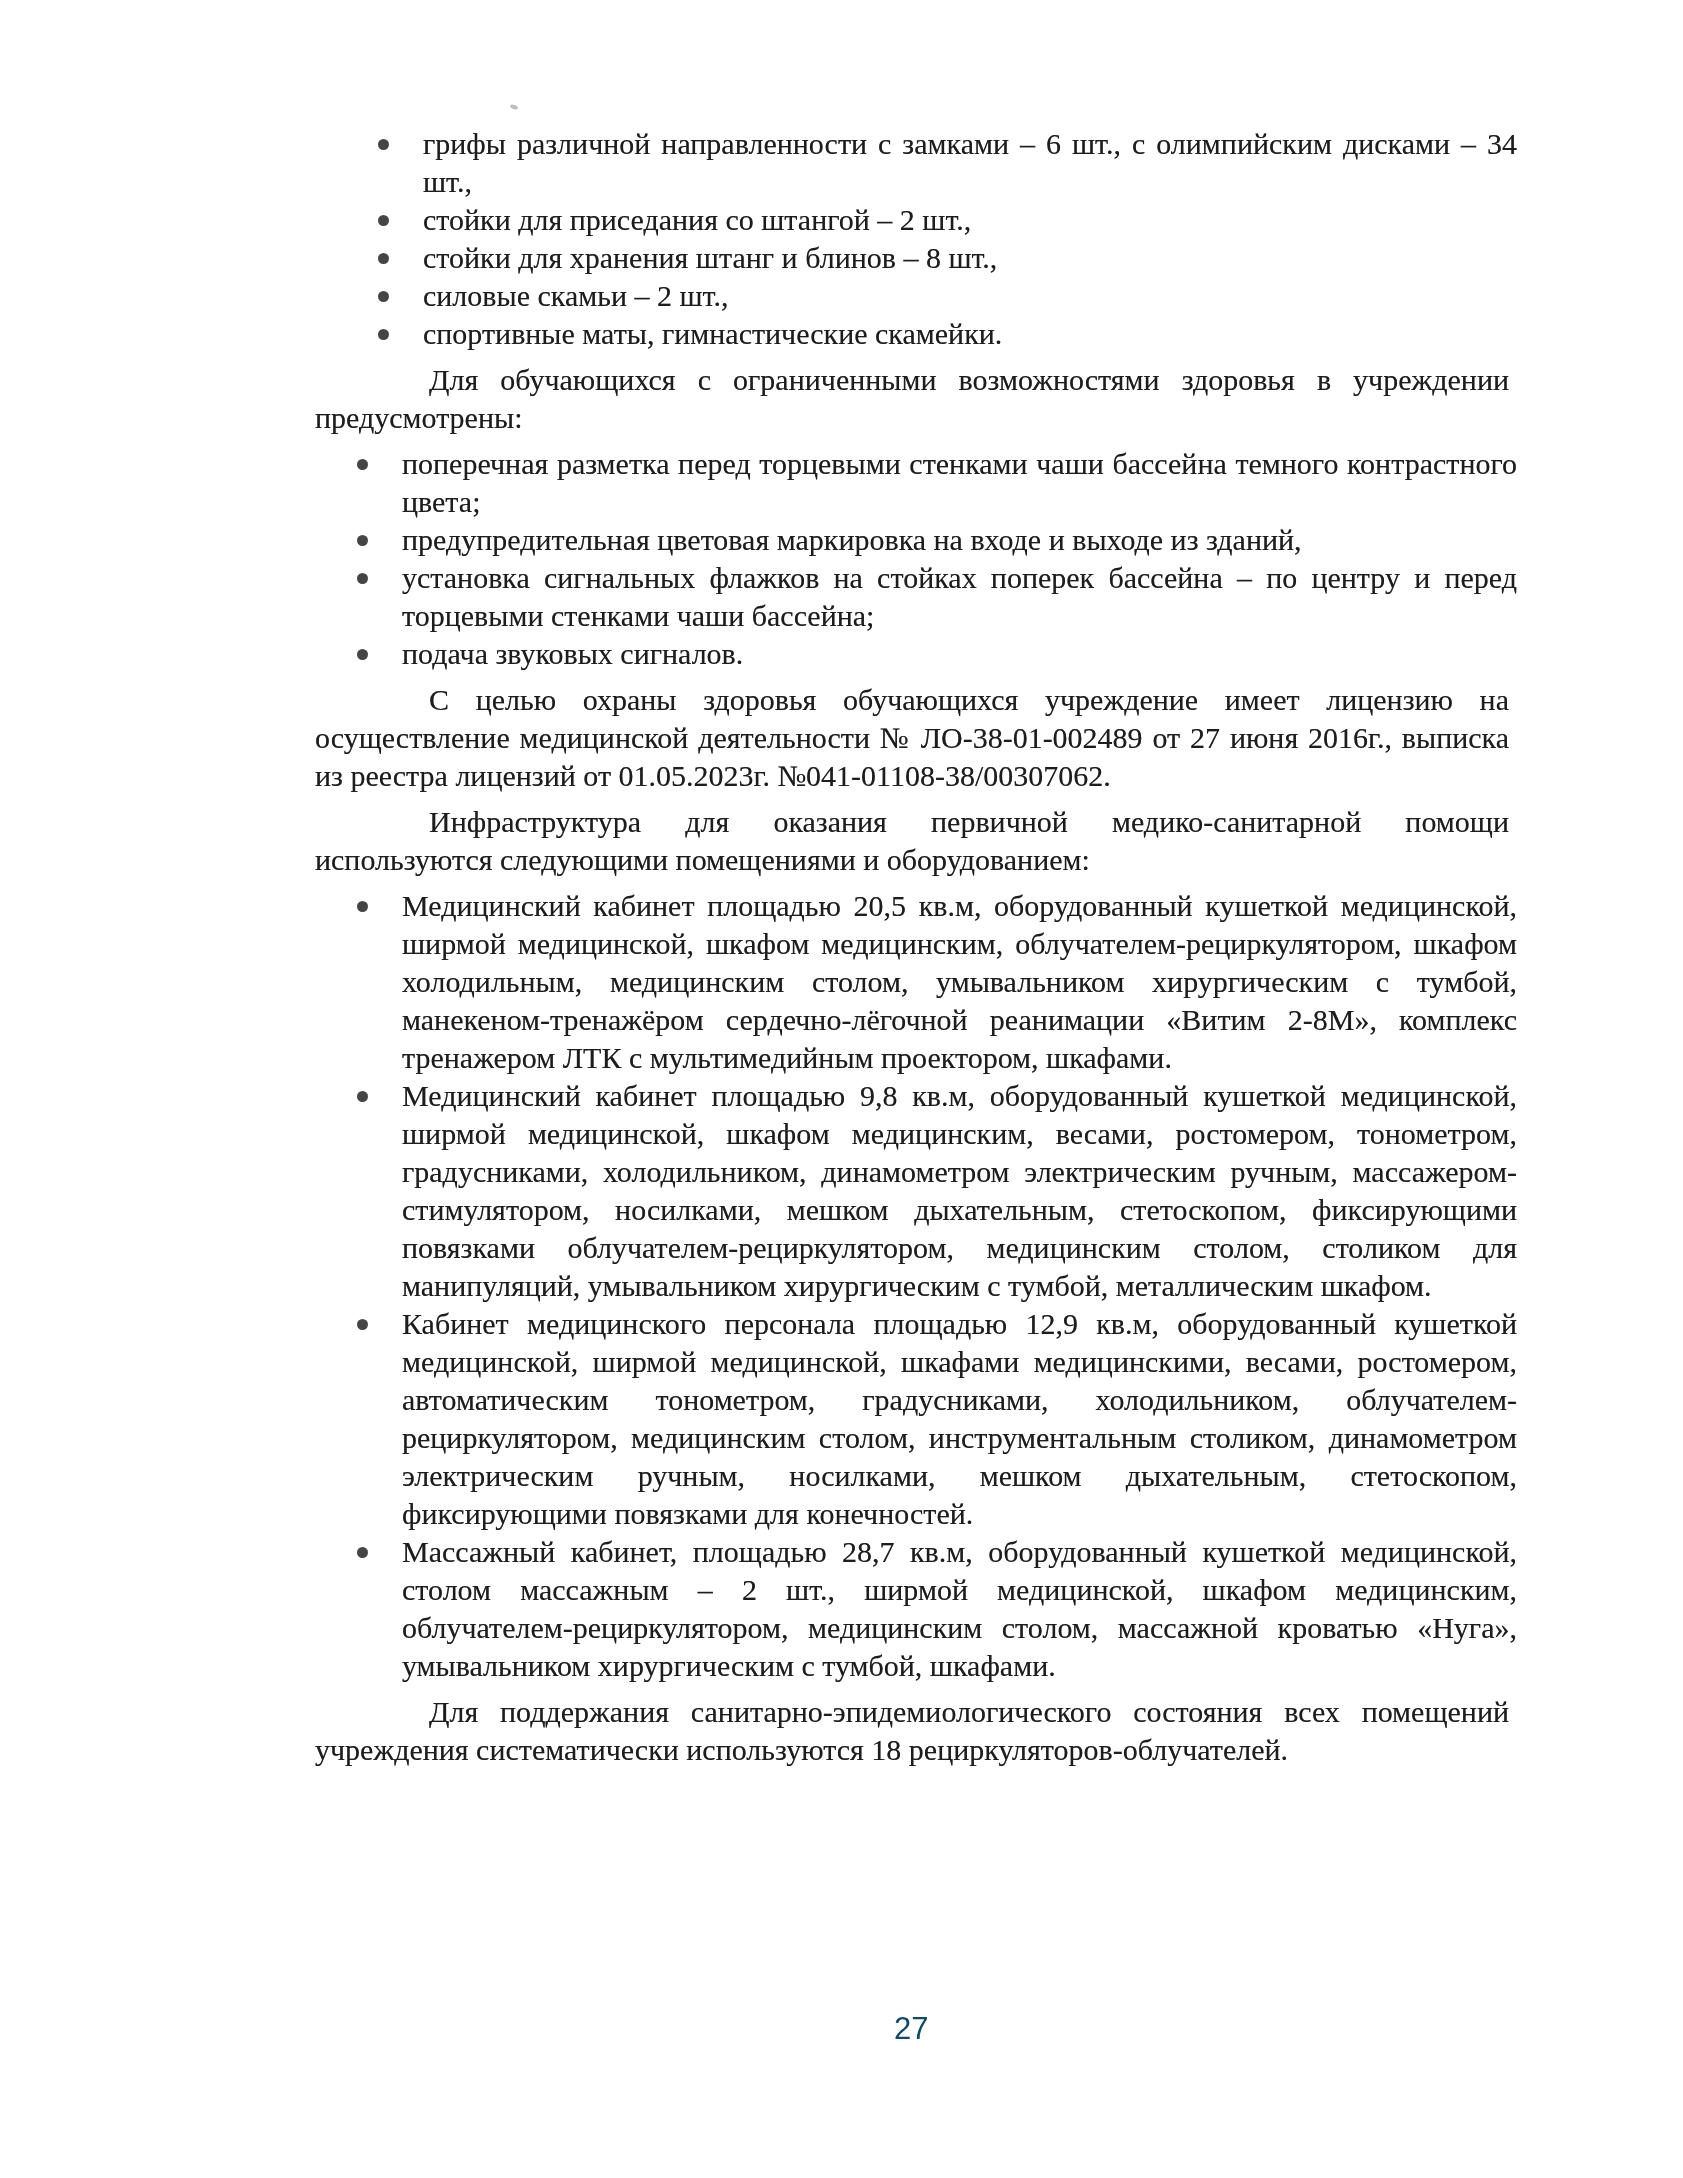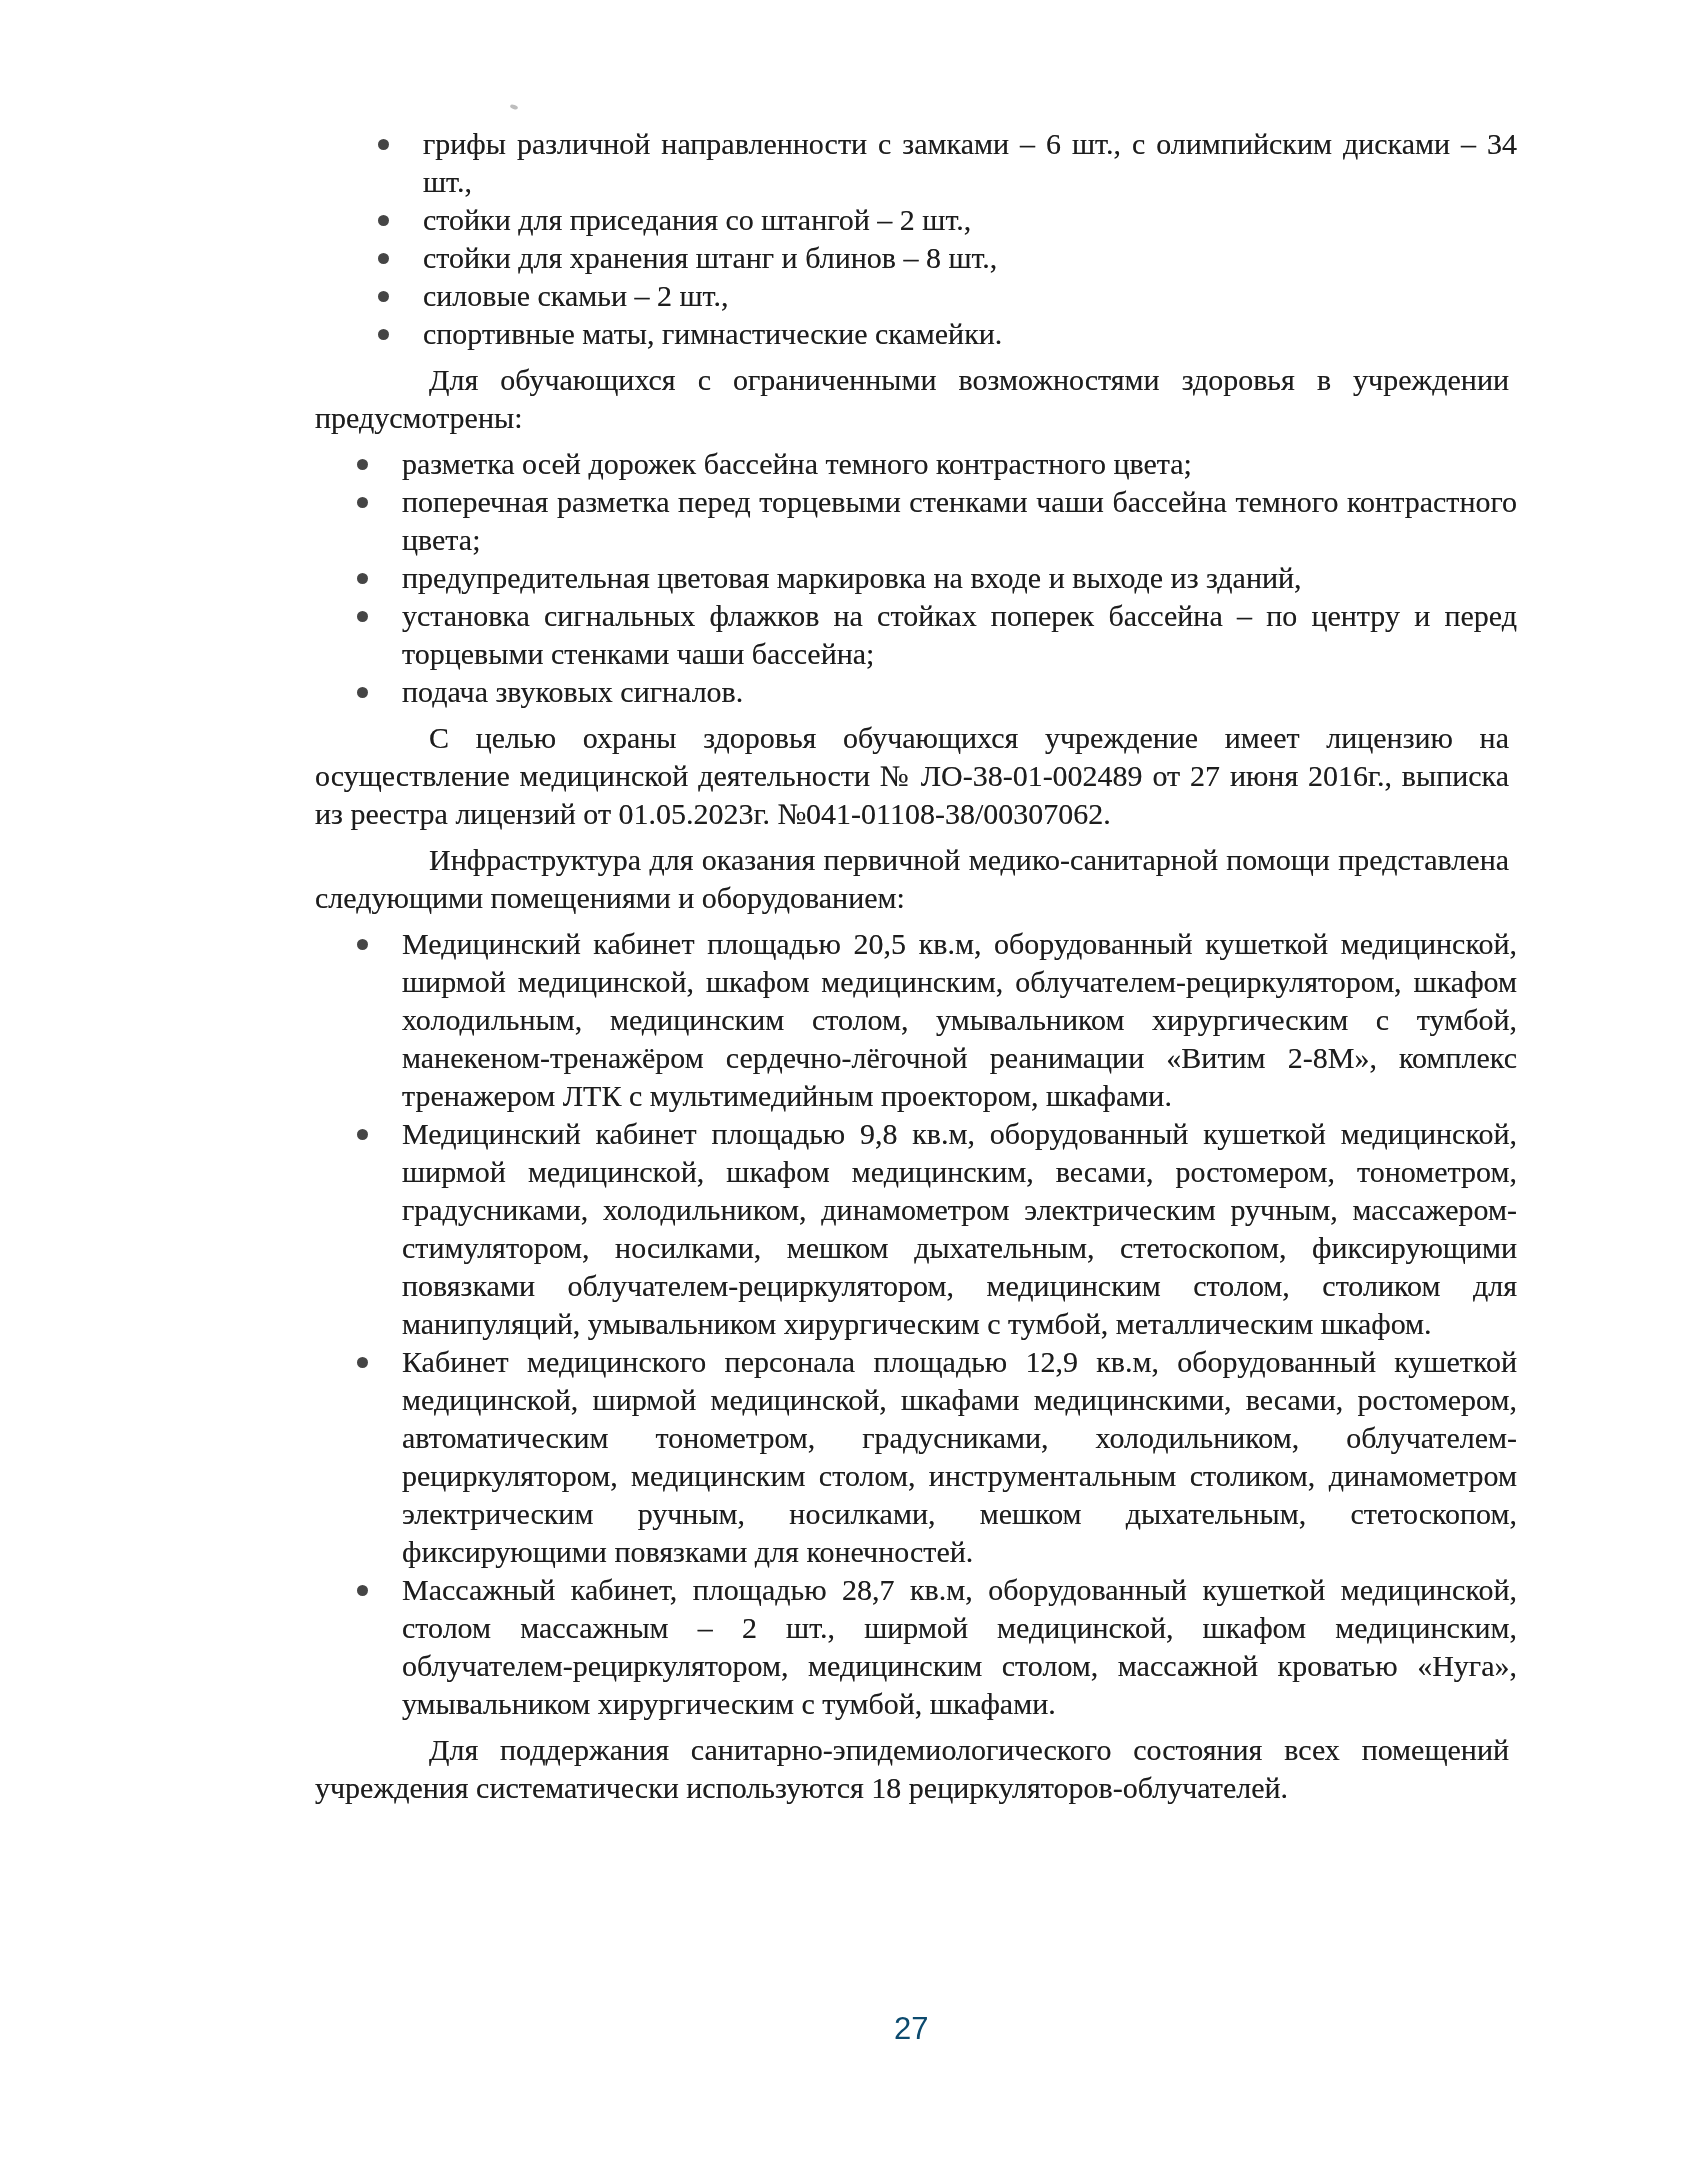--- a/index.html
+++ b/index.html
@@ -84,43 +84,39 @@
         <span class="dot"></span>
         <span>спортивные маты, гимнастические скамейки.</span>
       </li>
     </ul>
 
     <p>Для обучающихся с ограниченными возможностями здоровья в учреждении предусмотрены:</p>
 
     <ul class="list-sub">
       <li>
         <span class="dot"></span>
-        <span>разметка осей дорожек бассейна темного контрастного цвета;</span>
-      </li>
-      <li>
-        <span class="dot"></span>
         <span>поперечная разметка перед торцевыми стенками чаши бассейна темного контрастного цвета;</span>
       </li>
       <li>
         <span class="dot"></span>
         <span>предупредительная цветовая маркировка на входе и выходе из зданий,</span>
       </li>
       <li>
         <span class="dot"></span>
         <span>установка сигнальных флажков на стойках поперек бассейна – по центру и перед торцевыми стенками чаши бассейна;</span>
       </li>
       <li>
         <span class="dot"></span>
         <span>подача звуковых сигналов.</span>
       </li>
     </ul>
 
     <p class="gap-before">С целью охраны здоровья обучающихся учреждение имеет лицензию на осуществление медицинской деятельности № ЛО-38-01-002489 от 27 июня 2016г., выписка из реестра лицензий от 01.05.2023г. №041-01108-38/00307062.</p>
 
-    <p>Инфраструктура для оказания первичной медико-санитарной помощи представлена следующими помещениями и оборудованием:</p>
+    <p>Инфраструктура для оказания первичной медико-санитарной помощи используются следующими помещениями и оборудованием:</p>
 
     <ul class="list-med">
       <li>
         <span class="dot"></span>
         <span>Медицинский кабинет площадью 20,5 кв.м, оборудованный кушеткой медицинской, ширмой медицинской, шкафом медицинским, облучателем-рециркулятором, шкафом холодильным, медицинским столом, умывальником хирургическим с тумбой, манекеном-тренажёром сердечно-лёгочной реанимации «Витим 2-8М», комплекс тренажером ЛТК с мультимедийным проектором, шкафами.</span>
       </li>
       <li>
         <span class="dot"></span>
         <span>Медицинский кабинет площадью 9,8 кв.м, оборудованный кушеткой медицинской, ширмой медицинской, шкафом медицинским, весами, ростомером, тонометром, градусниками, холодильником, динамометром электрическим ручным, массажером-стимулятором, носилками, мешком дыхательным, стетоскопом, фиксирующими повязками облучателем-рециркулятором, медицинским столом, столиком для манипуляций, умывальником хирургическим с тумбой, металлическим шкафом.</span>
       </li>

